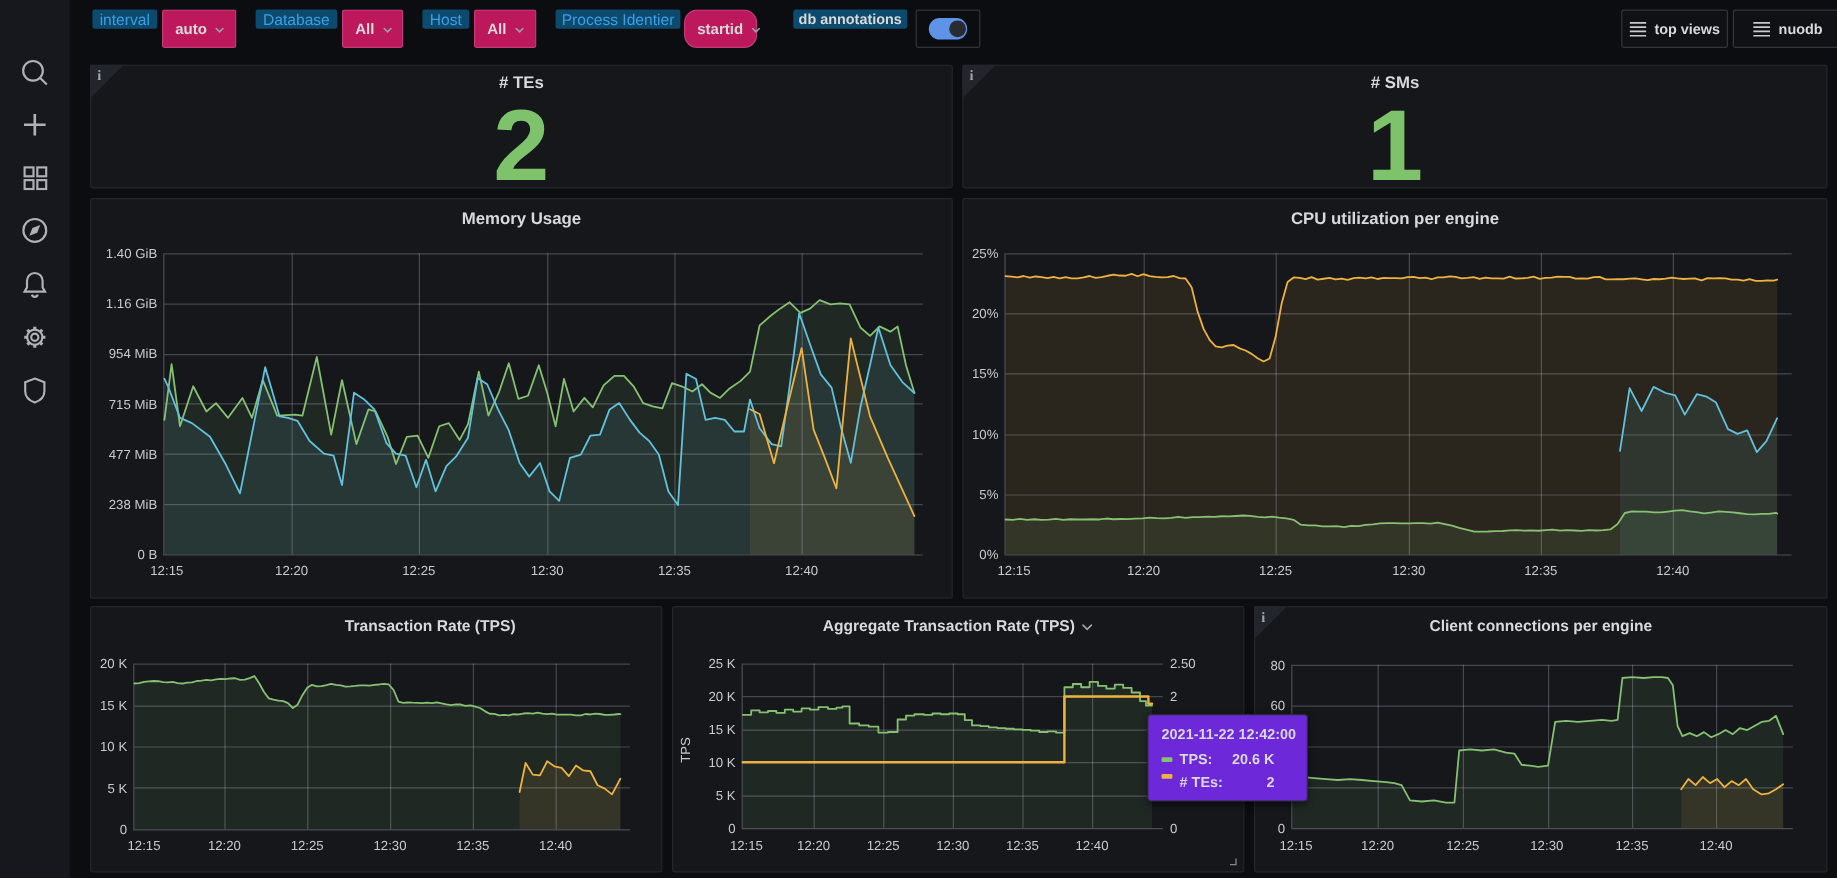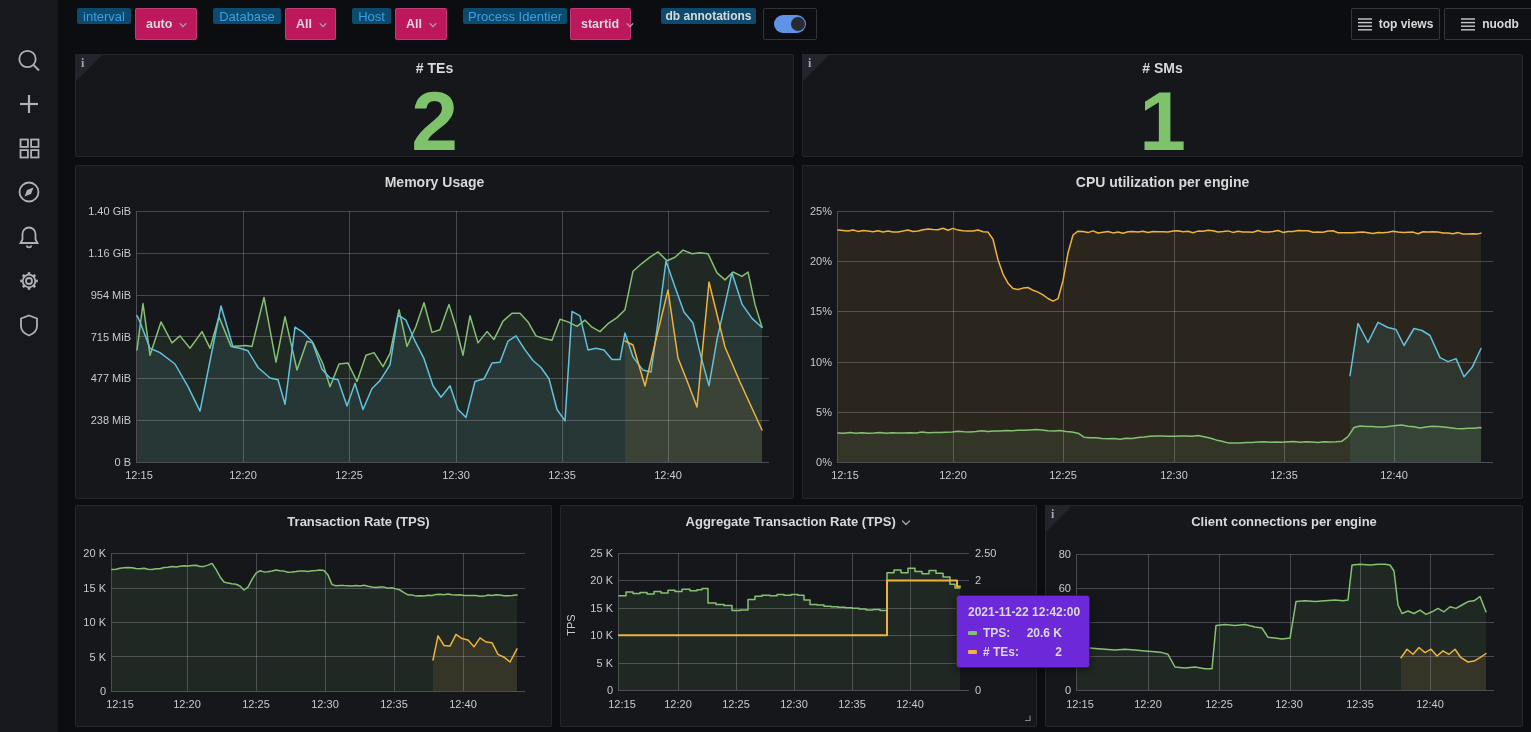--- a/index.html
+++ b/index.html
@@ -66,21 +66,21 @@
     </svg></div>
 <div class="chip" style="left:213px;top:8px;width:68px;">Database</div>
 <div class="sel" style="left:285px;top:8px;width:51px;">All<svg width="8" height="5" viewBox="0 0 8 5" style="position:static;margin-left:7px;margin-top:3px;flex-shrink:0;">
       <path d="M1.2 0.8 L4 3.6 L6.8 0.8" stroke="#9fa2a7" stroke-width="1.3" fill="none" stroke-linecap="round"></path>
     </svg></div>
 <div class="chip" style="left:352px;top:8px;width:39px;">Host</div>
 <div class="sel" style="left:395px;top:8px;width:52px;">All<svg width="8" height="5" viewBox="0 0 8 5" style="position:static;margin-left:7px;margin-top:3px;flex-shrink:0;">
       <path d="M1.2 0.8 L4 3.6 L6.8 0.8" stroke="#9fa2a7" stroke-width="1.3" fill="none" stroke-linecap="round"></path>
     </svg></div>
 <div class="chip" style="left:463px;top:8px;width:104px;">Process Identier</div>
-<div class="sel" style="left:570px;top:8px;width:61px;">startid<svg width="8" height="5" viewBox="0 0 8 5" style="position:static;margin-left:7px;margin-top:3px;flex-shrink:0;">
+<div class="sel" style="left:570px;top:8px;width:61px;border-radius:11px;">startid<svg width="8" height="5" viewBox="0 0 8 5" style="position:static;margin-left:7px;margin-top:3px;flex-shrink:0;">
       <path d="M1.2 0.8 L4 3.6 L6.8 0.8" stroke="#9fa2a7" stroke-width="1.3" fill="none" stroke-linecap="round"></path>
     </svg></div>
 <div class="chip" style="left:661px;top:8px;width:95px;color:#d8d9da;font-weight:bold;font-size:12px;">db annotations</div>
 <div class="abs" style="left:763px;top:8px;width:54px;height:32px;border:1px solid rgba(204,204,220,0.20);border-radius:2px;"></div>
 <div class="abs" style="left:774px;top:15px;width:32px;height:18px;background:#5e93e8;border-radius:9px;"></div>
 <div class="abs" style="left:791px;top:17px;width:14px;height:14px;background:#2a2b2f;border-radius:50%;"></div>
 <div class="btn" style="left:1351px;top:8px;width:89px;"><svg width="14" height="13" viewBox="0 0 14 13" style="position:static;margin-right:7px;">
       <g stroke="#c9cacc" stroke-width="1.4">
         <line x1="0" y1="1" x2="14" y2="1"></line>
         <line x1="0" y1="4.6" x2="14" y2="4.6"></line>
@@ -273,17 +273,17 @@
   </svg>
 <div class="abs" style="left:956px;top:595px;width:134px;height:73px;background:#6d28d9;
   border:1px solid #2a2c33;border-radius:3px;z-index:10;box-shadow:0 2px 6px rgba(0,0,0,0.5);
   padding:9px 11px;color:#d8d9da;font-size:12px;">
   <div style="font-weight:bold;margin-bottom:7px;white-space:nowrap;">2021-11-22 12:42:00</div>
   <div style="display:flex;align-items:center;margin-bottom:5px;position:relative;">
     <span style="width:9px;height:4px;background:#85c171;border-radius:1px;margin-right:6px;"></span>
     <span style="font-weight:bold;">TPS:</span>
     <span style="position:absolute;right:16px;font-weight:bold;">20.6 K</span>
     </div>
-  <div style="display:flex;align-items:center;position:relative;">
+  <div style="display:flex;align-items:flex-start;position:relative;">
     <span style="width:9px;height:4px;background:#eeb23f;border-radius:1px;margin-right:6px;"></span>
     <span style="font-weight:bold;"># TEs:</span>
     <span style="position:absolute;right:16px;font-weight:bold;">2</span>
     </div>
 </div>
 </body></html>

